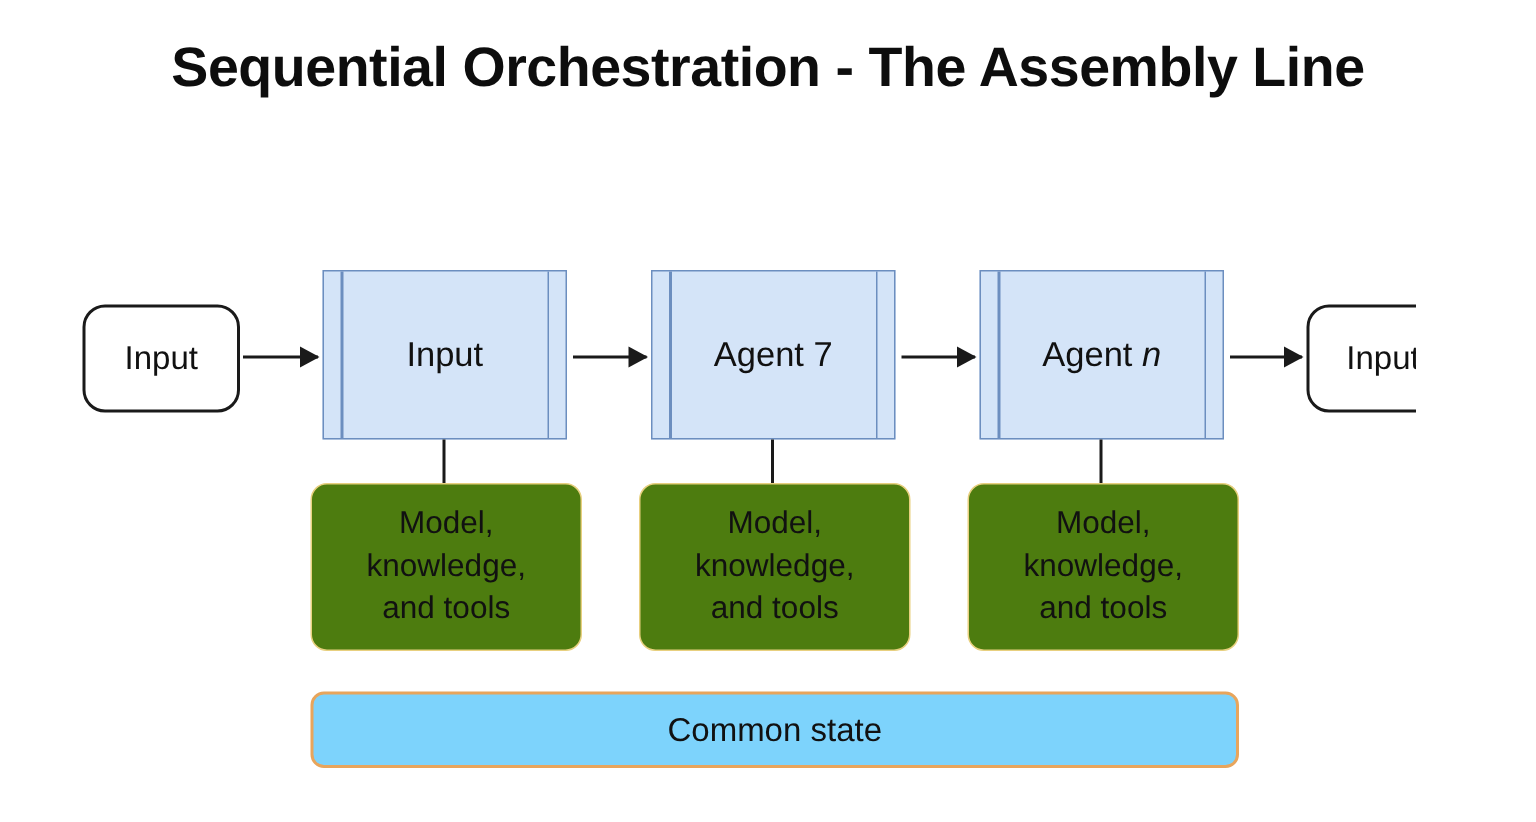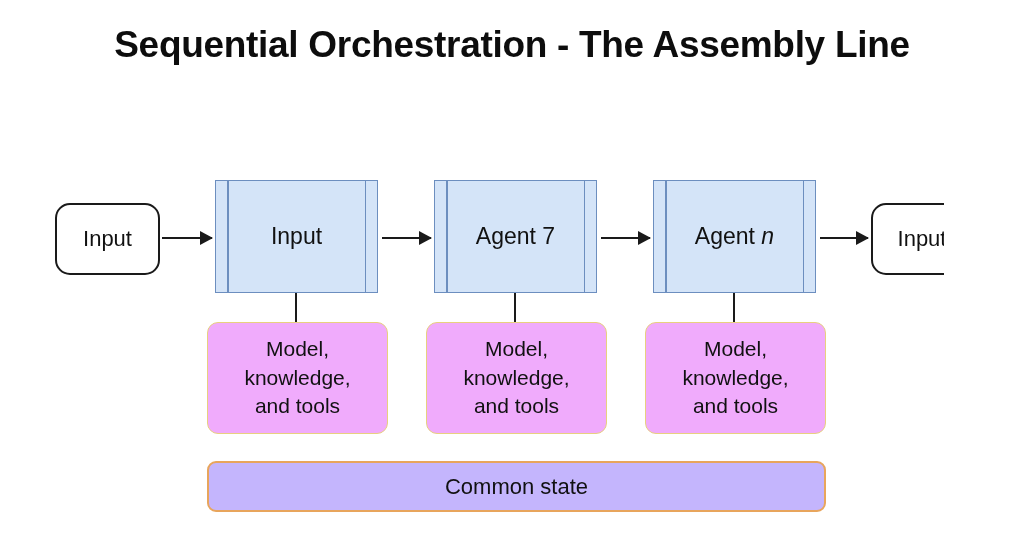--- a/index.html
+++ b/index.html
@@ -74,38 +74,38 @@
     line-height: 1;
   }
   .process .plabel em {
     font-style: italic;
   }
 
   
   .resource {
     position: absolute;
     box-sizing: border-box;
-    background: #f0abfc;
+    background: #4d7c0f;
     border: 1.5px solid #e8d07f;
     border-radius: 11px;
     display: flex;
     flex-direction: column;
     align-items: center;
     justify-content: center;
     font-size: 21px;
     line-height: 1.35;
     color: #111111;
     text-align: center;
   }
 
   
   .statebar {
     position: absolute;
     box-sizing: border-box;
-    background: #c4b5fd;
+    background: #7dd3fc;
     border: 2px solid #e8a55c;
     border-radius: 9px;
     display: flex;
     align-items: center;
     justify-content: center;
     font-size: 22px;
     color: #111111;
   }
 
   

